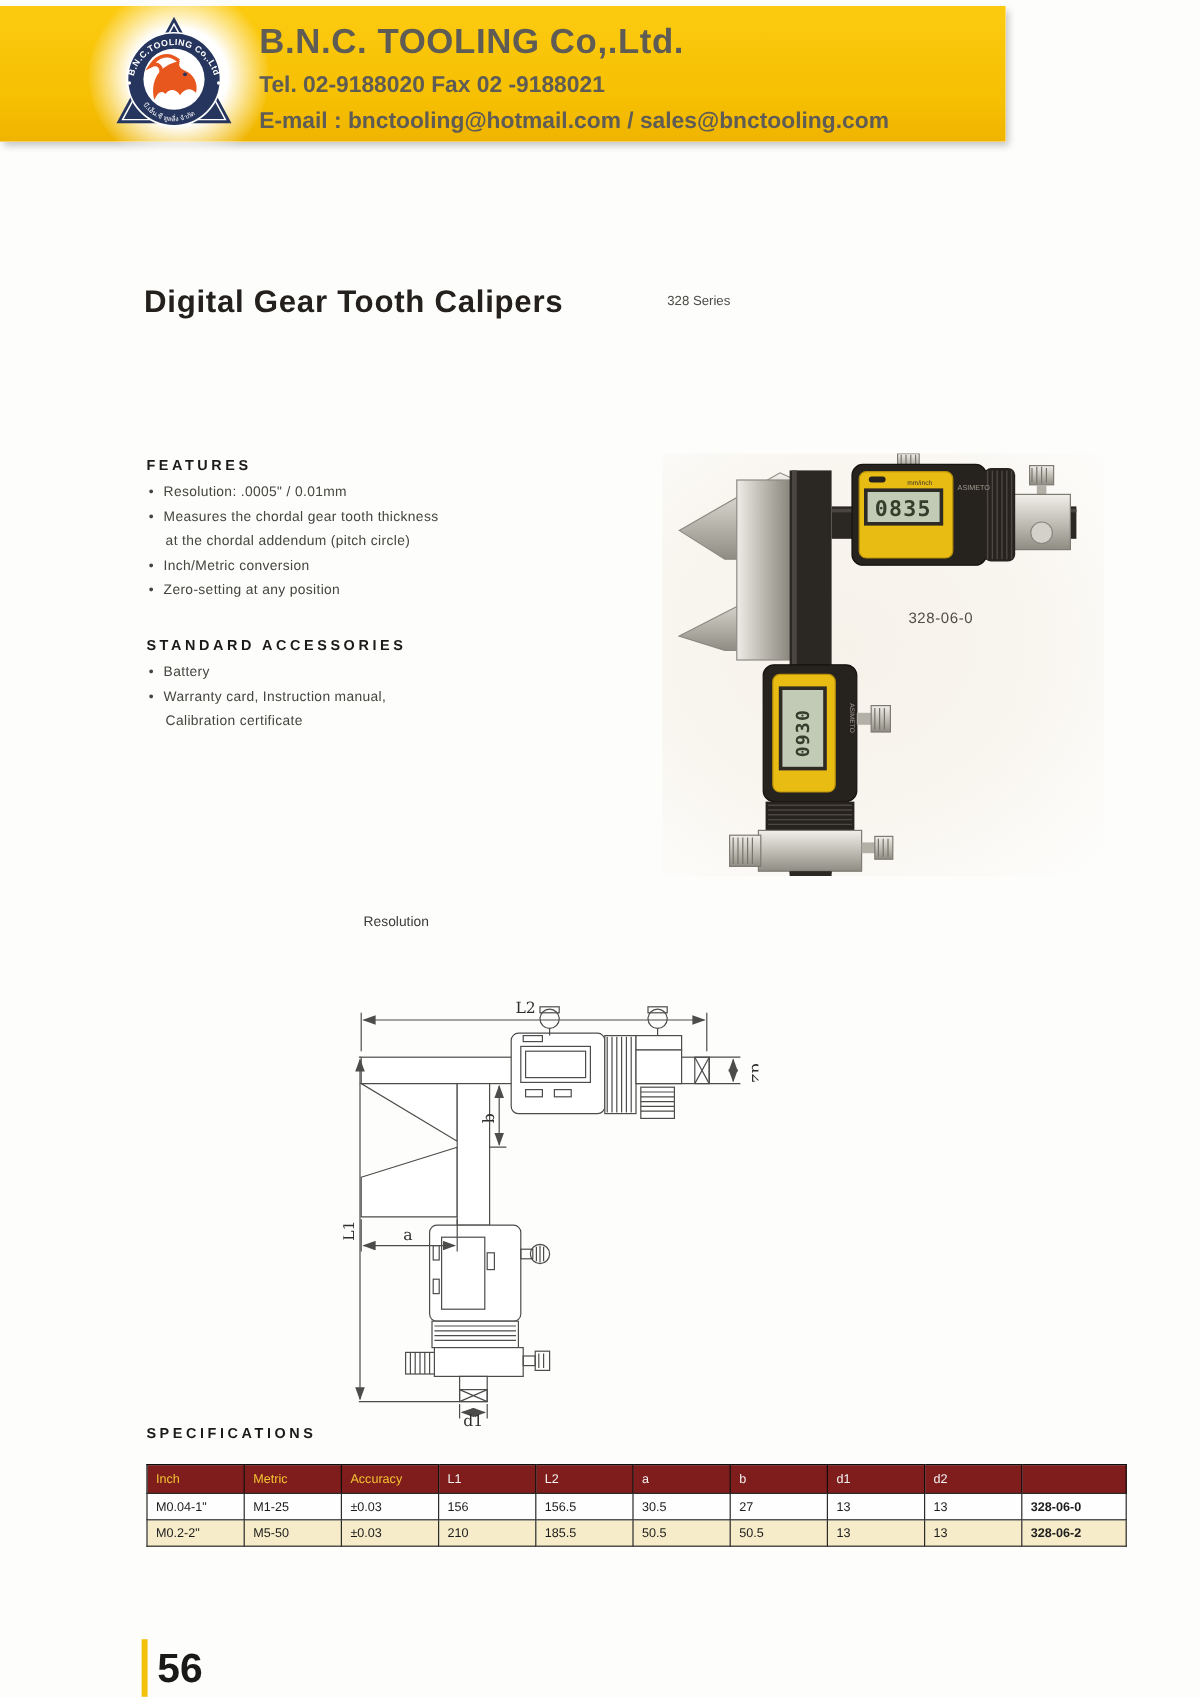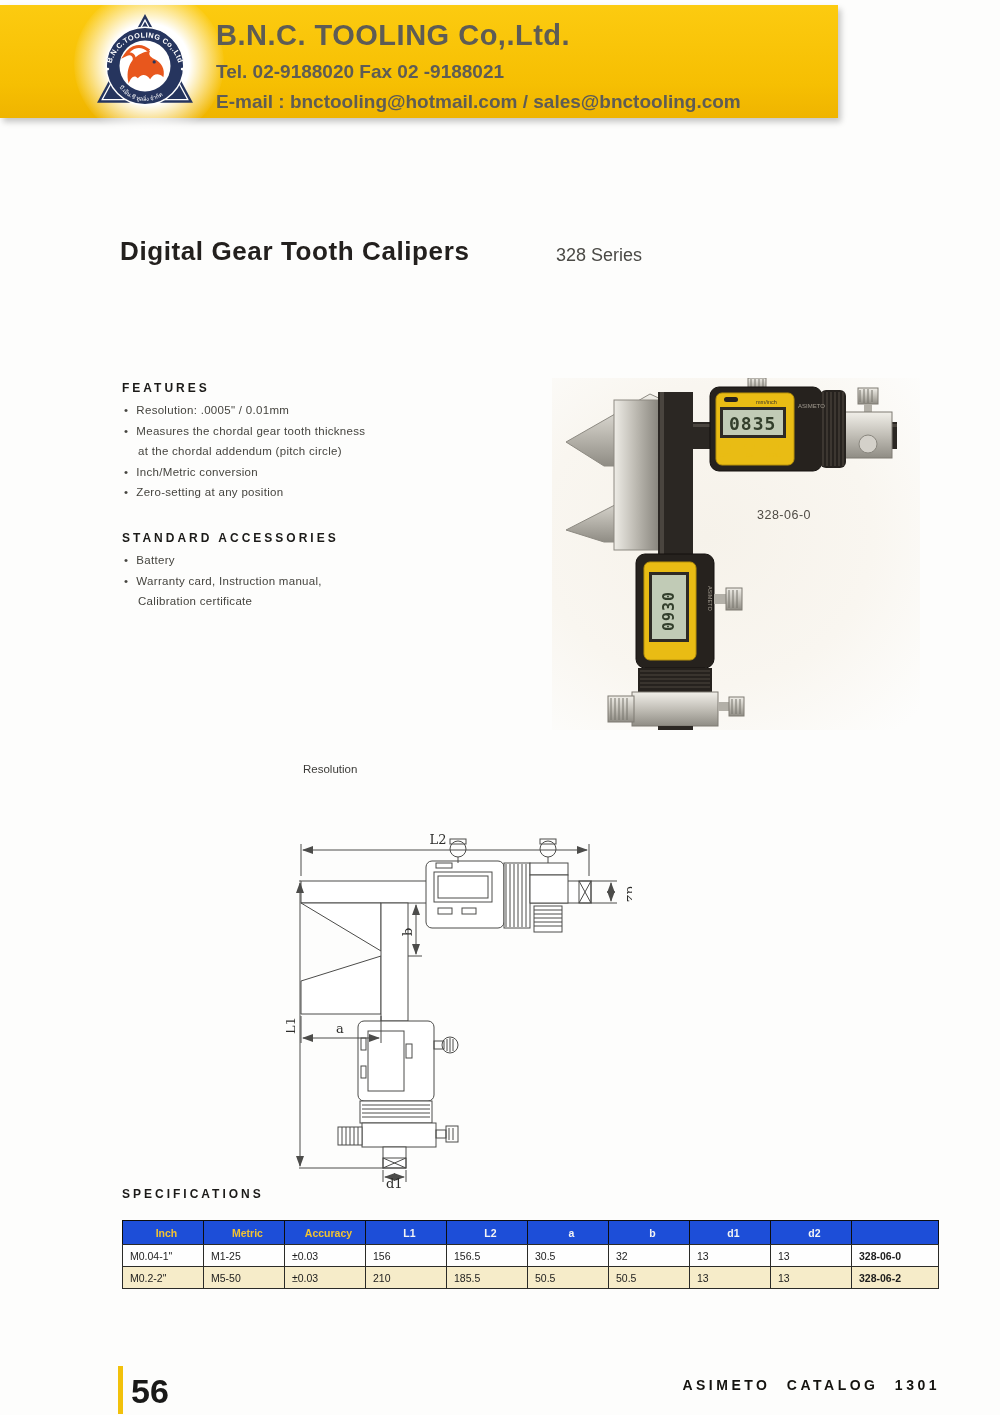--- a/index.html
+++ b/index.html
@@ -22,21 +22,21 @@
   .cal-band{position:absolute;left:118px;top:131px;width:804px;height:66px;
             background:linear-gradient(180deg,#fac90f,#f3bb02);
             box-shadow:3px 4px 6px rgba(0,0,0,.22);overflow:hidden;}
   .cal-label{position:absolute;left:42px;top:21px;font-size:21px;font-weight:bold;
              letter-spacing:12px;color:#161412;}
   .cal-art{position:absolute;right:0;top:-7px;width:470px;height:80px;}
 
   
   .title{position:absolute;left:120px;top:236px;font-size:26px;font-weight:bold;
          color:#23201e;letter-spacing:.6px;}
-  .series{position:absolute;left:556px;top:245px;font-size:18px;color:#4b4a46;}
+  .series{position:absolute;left:556px;top:245px;font-size:11px;color:#4b4a46;}
 
   
   .sec-head{position:absolute;font-size:12px;font-weight:bold;letter-spacing:3px;color:#1b1a18;}
   .list{position:absolute;font-size:11.5px;color:#45443f;letter-spacing:.3px;}
   .list div{line-height:20.5px;white-space:nowrap;}
   .bl::before{content:"•";margin-right:8px;color:#45443f;}
   .cont{padding-left:14px;}
 
   
   .photo{position:absolute;left:552px;top:378px;width:368px;height:352px;
@@ -47,21 +47,21 @@
   
   .dim-label{position:absolute;left:303px;top:763px;font-size:11.5px;color:#3c3b38;}
   .dim-art{position:absolute;left:286px;top:786px;width:346px;height:406px;}
   .dim-art text{font-family:"DejaVu Serif",serif;font-size:13px;fill:#2e2e2c;}
 
   
   .spec-table{position:absolute;left:122px;top:1220px;border-collapse:collapse;
               font-size:10.5px;color:#1c1c1c;}
   .spec-table td,.spec-table th{border:1px solid #2b2b28;padding:0 0 0 7px;text-align:left;
                                 height:21px;font-weight:normal;}
-  .spec-table tr.r1 th{background:#1d4ed8;height:23px;font-weight:bold;border-color:#0d0d0b;border-bottom-color:#2b2b28;text-align:center;}
+  .spec-table tr.r1 th{background:#7f1d1d;height:23px;font-weight:normal;border-color:#0d0d0b;border-bottom-color:#2b2b28;}
   .spec-table tr.r1 th.yl{color:#f2c331;}
   .spec-table tr.r1 th.wh{color:#f4f4f4;}
   .spec-table tr.r2 td{background:#c7c6c3;font-weight:bold;height:22px;}
   .spec-table tr.r3 td{background:#fefefe;}
   .spec-table tr.r4 td{background:#f6ecc9;}
   .spec-table td.code{font-weight:bold;}
 
   
   .page-bar{position:absolute;left:118px;top:1366px;width:5px;height:48px;background:#f2c10b;}
   .page-num{position:absolute;left:131px;top:1372px;font-size:34px;font-weight:bold;color:#191918;}
@@ -308,21 +308,21 @@
       <th class="wh">d2</th>
       <th class="wh"></th>
     </tr>
     <tr class="r3">
       <td>M0.04-1"</td>
       <td>M1-25</td>
       <td>±0.03</td>
       <td>156</td>
       <td>156.5</td>
       <td>30.5</td>
-      <td>32</td>
+      <td>27</td>
       <td>13</td>
       <td>13</td>
       <td class="code">328-06-0</td>
     </tr>
     <tr class="r4">
       <td>M0.2-2"</td>
       <td>M5-50</td>
       <td>±0.03</td>
       <td>210</td>
       <td>185.5</td>
@@ -330,15 +330,14 @@
       <td>50.5</td>
       <td>13</td>
       <td>13</td>
       <td class="code">328-06-2</td>
     </tr>
   </tbody>
     </table>
 
   <div class="page-bar"></div>
   <div class="page-num">56</div>
-  <div class="catalog">ASIMETO CATALOG 1301</div>
 
 </div>
 
 </body></html>

